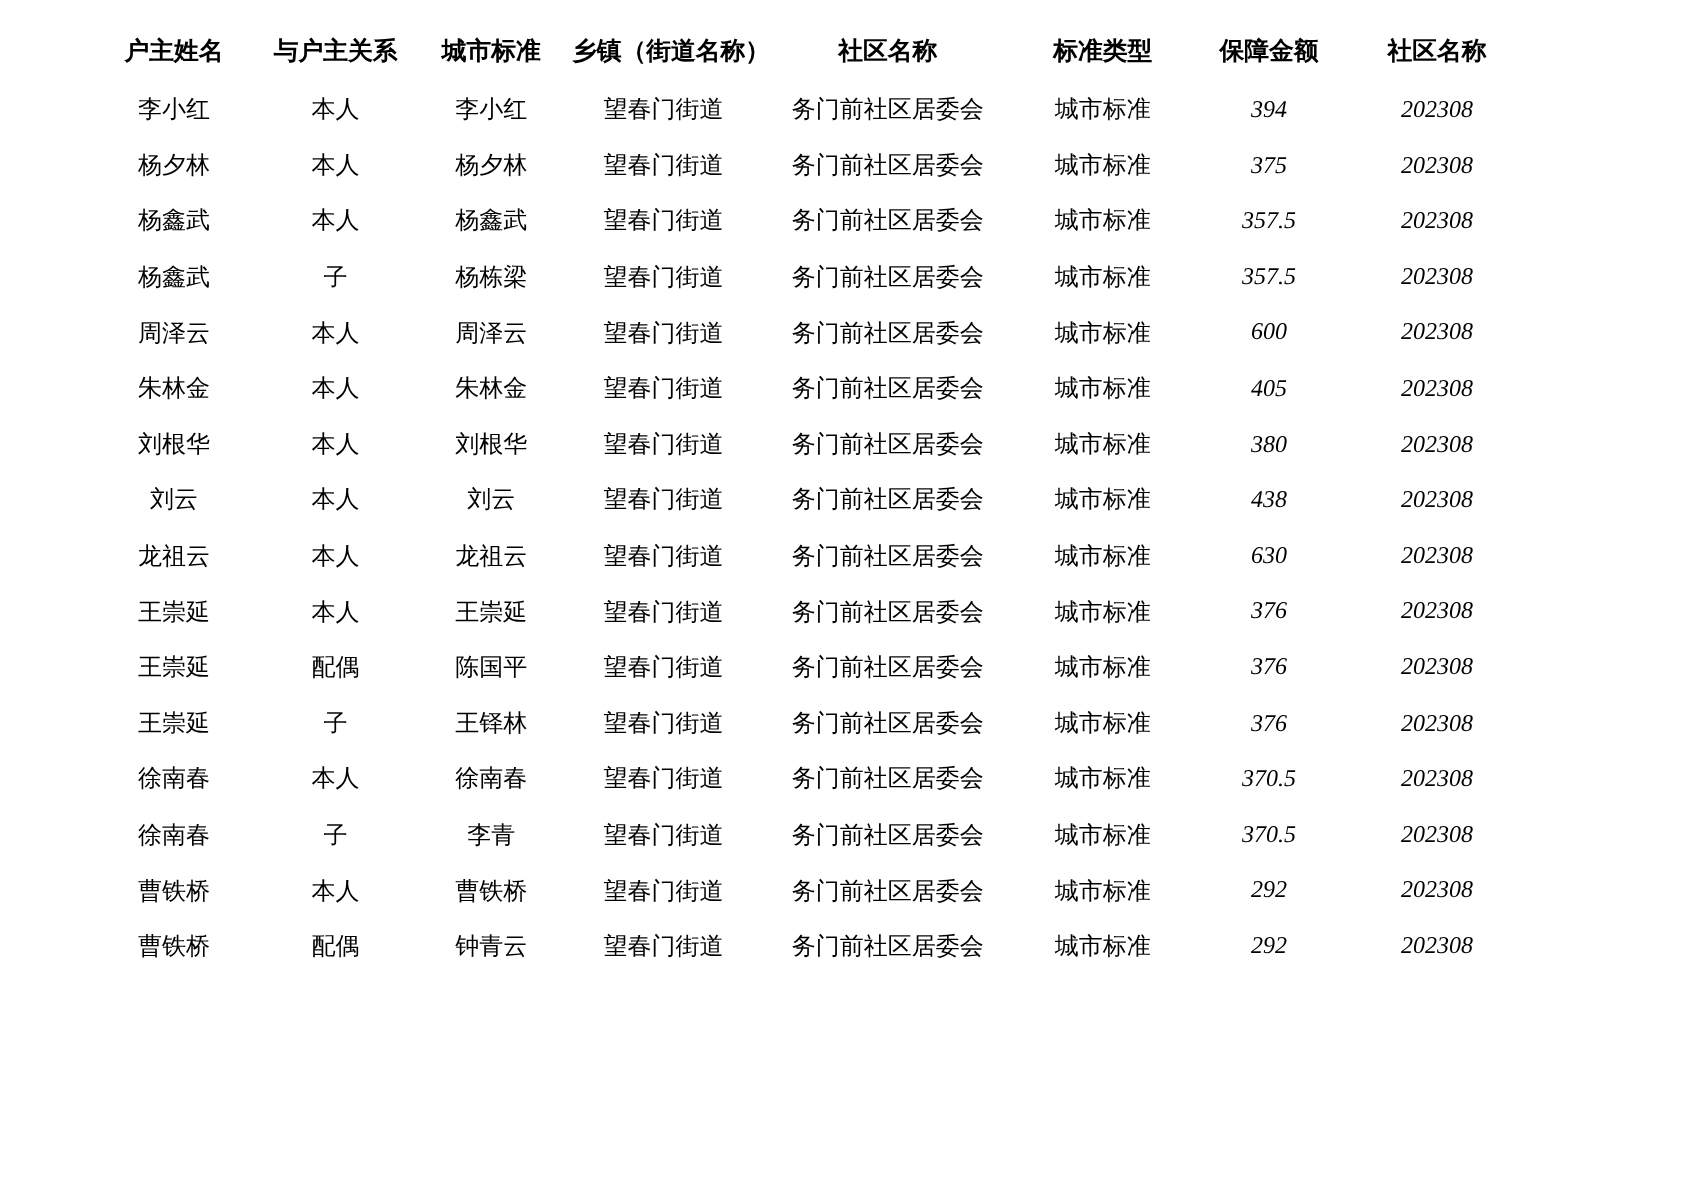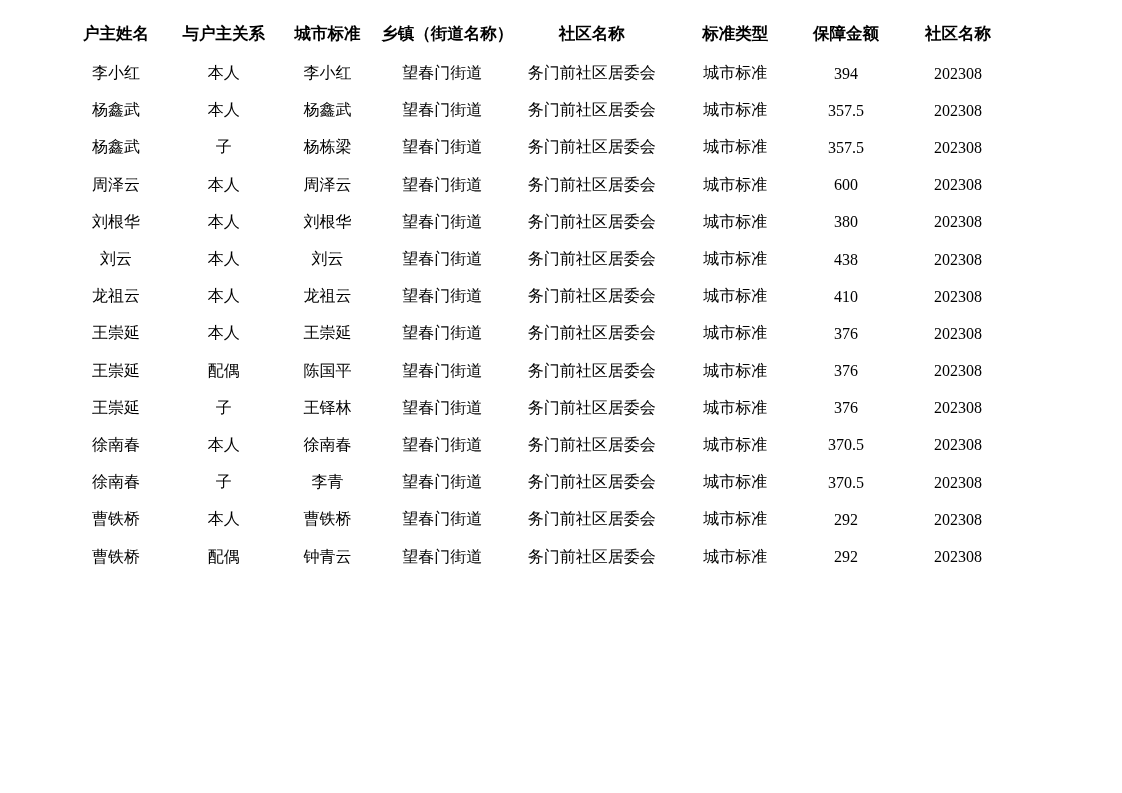--- a/index.html
+++ b/index.html
@@ -42,21 +42,21 @@
   }
   
   col.c0 { width: 11.0%; }
   col.c1 { width: 10.2%; }
   col.c2 { width: 10.2%; }
   col.c3 { width: 12.4%; }
   col.c4 { width: 17.0%; }
   col.c5 { width: 11.2%; }
   col.c6 { width: 10.6%; }
   col.c7 { width: 11.4%; }
-  .num { font-family: "Liberation Serif", "DejaVu Serif", serif; }
+  .num { font-family: "Liberation Serif", "DejaVu Serif", serif; font-style: italic; }
 </style>
 </head>
 <body>
 
 <div class="page">
   <table class="data-table">
     <colgroup>
       <col class="c0">
         <col class="c1">
         <col class="c2">
@@ -83,20 +83,30 @@
           <td>李小红</td>
           <td>本人</td>
           <td>李小红</td>
           <td>望春门街道</td>
           <td>务门前社区居委会</td>
           <td>城市标准</td>
           <td class="num">394</td>
           <td class="num">202308</td>
         </tr>
         <tr>
+          <td>杨夕林</td>
+          <td>本人</td>
+          <td>杨夕林</td>
+          <td>望春门街道</td>
+          <td>务门前社区居委会</td>
+          <td>城市标准</td>
+          <td class="num">375</td>
+          <td class="num">202308</td>
+        </tr>
+        <tr>
           <td>杨鑫武</td>
           <td>本人</td>
           <td>杨鑫武</td>
           <td>望春门街道</td>
           <td>务门前社区居委会</td>
           <td>城市标准</td>
           <td class="num">357.5</td>
           <td class="num">202308</td>
         </tr>
         <tr>
@@ -113,20 +123,30 @@
           <td>周泽云</td>
           <td>本人</td>
           <td>周泽云</td>
           <td>望春门街道</td>
           <td>务门前社区居委会</td>
           <td>城市标准</td>
           <td class="num">600</td>
           <td class="num">202308</td>
         </tr>
         <tr>
+          <td>朱林金</td>
+          <td>本人</td>
+          <td>朱林金</td>
+          <td>望春门街道</td>
+          <td>务门前社区居委会</td>
+          <td>城市标准</td>
+          <td class="num">405</td>
+          <td class="num">202308</td>
+        </tr>
+        <tr>
           <td>刘根华</td>
           <td>本人</td>
           <td>刘根华</td>
           <td>望春门街道</td>
           <td>务门前社区居委会</td>
           <td>城市标准</td>
           <td class="num">380</td>
           <td class="num">202308</td>
         </tr>
         <tr>
@@ -139,21 +159,21 @@
           <td class="num">438</td>
           <td class="num">202308</td>
         </tr>
         <tr>
           <td>龙祖云</td>
           <td>本人</td>
           <td>龙祖云</td>
           <td>望春门街道</td>
           <td>务门前社区居委会</td>
           <td>城市标准</td>
-          <td class="num">410</td>
+          <td class="num">630</td>
           <td class="num">202308</td>
         </tr>
         <tr>
           <td>王崇延</td>
           <td>本人</td>
           <td>王崇延</td>
           <td>望春门街道</td>
           <td>务门前社区居委会</td>
           <td>城市标准</td>
           <td class="num">376</td>

